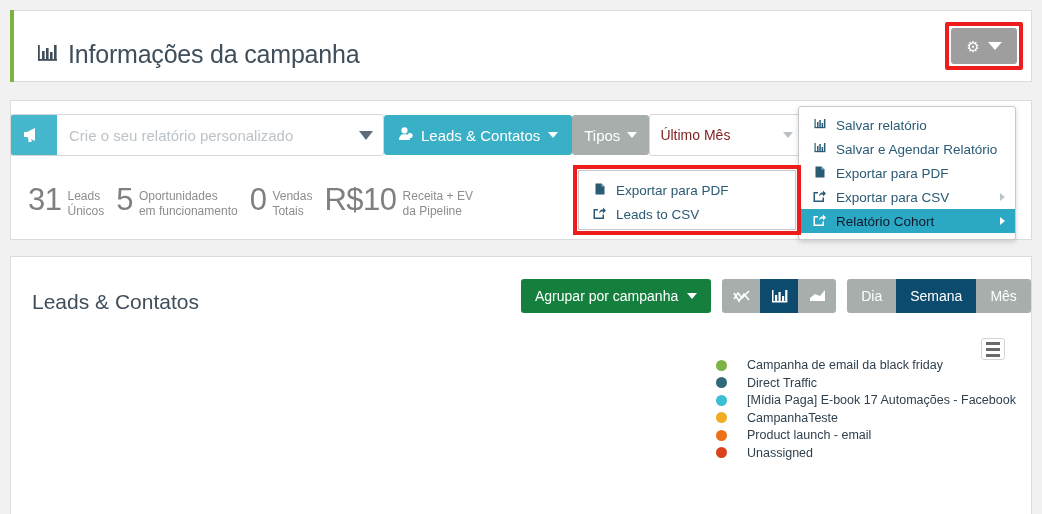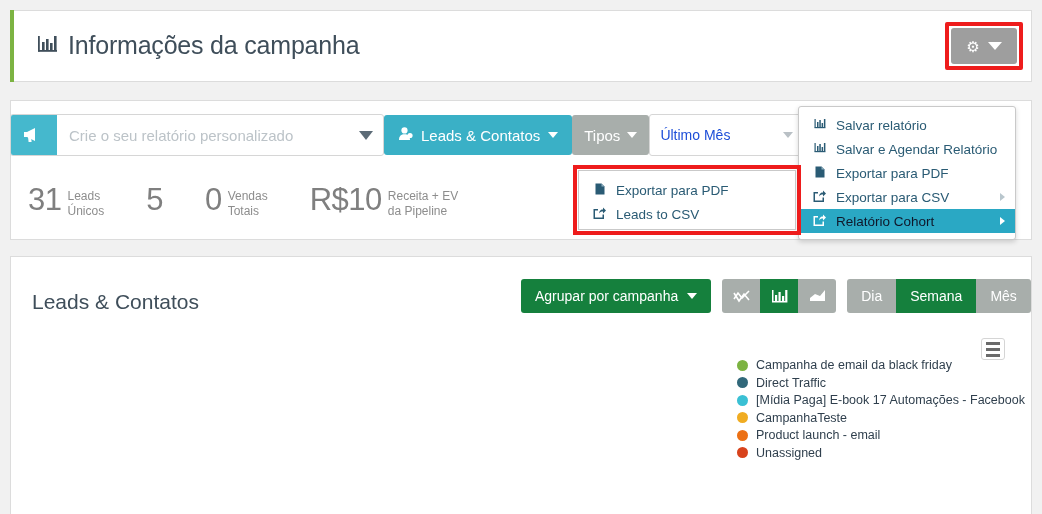--- a/index.html
+++ b/index.html
@@ -14,21 +14,21 @@
   
   .header-card {
     position: absolute; left: 10px; top: 10px; width: 1022px; height: 72px;
     background: #ffffff; border: 1px solid #dcdcdc; border-left: none;
   }
   .green-accent {
     position: absolute; left: 10px; top: 10px; width: 4px; height: 72px;
     background: #7cb342;
   }
   .header-title-wrap {
-    position: absolute; left: 36px; top: 31px; display: flex;
+    position: absolute; left: 36px; top: 40px; display: flex;
     align-items: center; gap: 10px;
   }
   .title-icon { display: inline-block; color: #3f4e5a; }
   .header-title {
     font-size: 25px; color: #3f4e5a; font-weight: 400; letter-spacing: -0.2px;
     white-space: nowrap;
   }
 
   
   .gear-btn {
@@ -92,31 +92,31 @@
   }
   .caret-sm {
     width: 0; height: 0; border-left: 5px solid transparent;
     border-right: 5px solid transparent; border-top: 6px solid #ffffff;
   }
   .date-select {
     height: 42px; width: 155px; background: #fff; border: 1px solid #d6d6d6;
     border-radius: 3px; display: flex; align-items: center;
     padding: 0 10px; position: relative;
   }
-  .date-select-label { font-size: 14px; color: #1d4ed8; }
+  .date-select-label { font-size: 14px; color: #7f1d1d; }
   .date-select .caret-grey {
     position: absolute; right: 10px; width: 0; height: 0;
     border-left: 5px solid transparent; border-right: 5px solid transparent;
     border-top: 6px solid #b9c0c5;
   }
 
   
   .stats-row {
     position: absolute; left: 28px; top: 186px;
-    display: flex; align-items: flex-start; gap: 42px;
+    display: flex; align-items: flex-start; gap: 12px;
   }
   .stat { display: flex; align-items: flex-start; gap: 6px; }
   .stat-num {
     font-size: 31px; color: #7f7f7f; line-height: 0.93; font-weight: 400;
     letter-spacing: -0.5px;
   }
   .stat-lbl { font-size: 12px; color: #8d8d8d; line-height: 1.22; padding-top: 3px; }
   .campaign-count {
     position: absolute; left: 900px; top: 209px; font-size: 12.5px;
     color: #a9b2b8; letter-spacing: 0.2px;
@@ -178,21 +178,21 @@
     font-family: "Liberation Sans", sans-serif; white-space: nowrap;
   }
   .seg-group { display: flex; height: 34px; border-radius: 3px; overflow: hidden; }
   .seg {
     background: #a8aeab; color: #ffffff; border: none; cursor: pointer;
     display: flex; align-items: center; justify-content: center;
     font-size: 14px; font-family: Liberation Sans, sans-serif;
     padding: 0 14px; white-space: nowrap;
   }
   .seg.icon-seg { width: 38px; padding: 0; font-size: 13px; }
-  .seg.sel { background: #15803d; }
+  .seg.sel { background: #0c4a6e; }
 
   
   .plot-area {
     position: absolute; left: 32px; top: 330px; width: 978px; height: 184px;
     border-left: 1px solid #e6e6e6; border-top: 1px solid #e6e6e6;
   }
   .grid-line {
     position: absolute; left: 50px; width: 928px; height: 1px; background: #e9e9e9;
   }
   .y-tick {
@@ -211,21 +211,21 @@
     border: 1px solid #d5d5d5; border-radius: 3px; background: #fff;
     display: flex; flex-direction: column; align-items: center;
     justify-content: center; gap: 3px; cursor: pointer; z-index: 10;
   }
   .hamburger-btn span { display: block; width: 14px; height: 3px; background: #6a6a6a; }
 
   .legend {
     position: absolute; left: 716px; top: 358px; display: flex;
     flex-direction: column; gap: 3.5px; z-index: 5;
   }
-  .legend-item { display: flex; align-items: center; gap: 8px; cursor: pointer; margin-left: 21px; }
+  .legend-item { display: flex; align-items: center; gap: 20px; cursor: pointer; }
   .legend-dot { width: 11px; height: 11px; border-radius: 50%; flex: 0 0 auto; }
   .legend-label { font-size: 12.5px; color: #2f3f4d; white-space: nowrap; }
 </style>
 </head>
 <body>
 
 <div id="root">
 
   <div class="header-card"></div>
   <div class="green-accent"></div>
@@ -293,20 +293,24 @@
   <div class="stats-row">
     <div class="stat">
       <span class="stat-num">31</span>
       <span class="stat-lbl">
         <span>Leads</span><br>
         <span>Únicos</span>
       </span>
     </div>
     <div class="stat">
       <span class="stat-num">5</span>
+      <span class="stat-lbl">
+        <span>Oportunidades</span><br>
+        <span>em funcionamento</span>
+      </span>
     </div>
     <div class="stat">
       <span class="stat-num">0</span>
       <span class="stat-lbl">
         <span>Vendas</span><br>
         <span>Totais</span>
       </span>
     </div>
     <div class="stat">
       <span class="stat-num">R$10</span>

